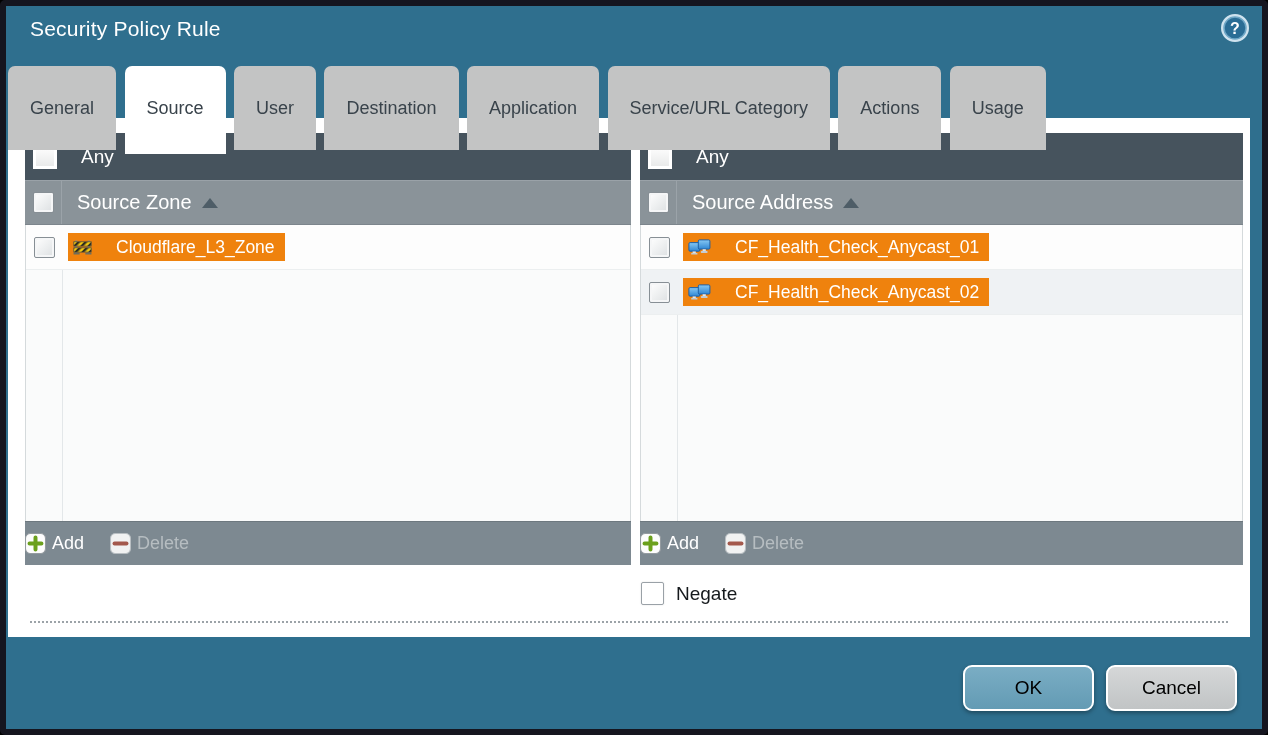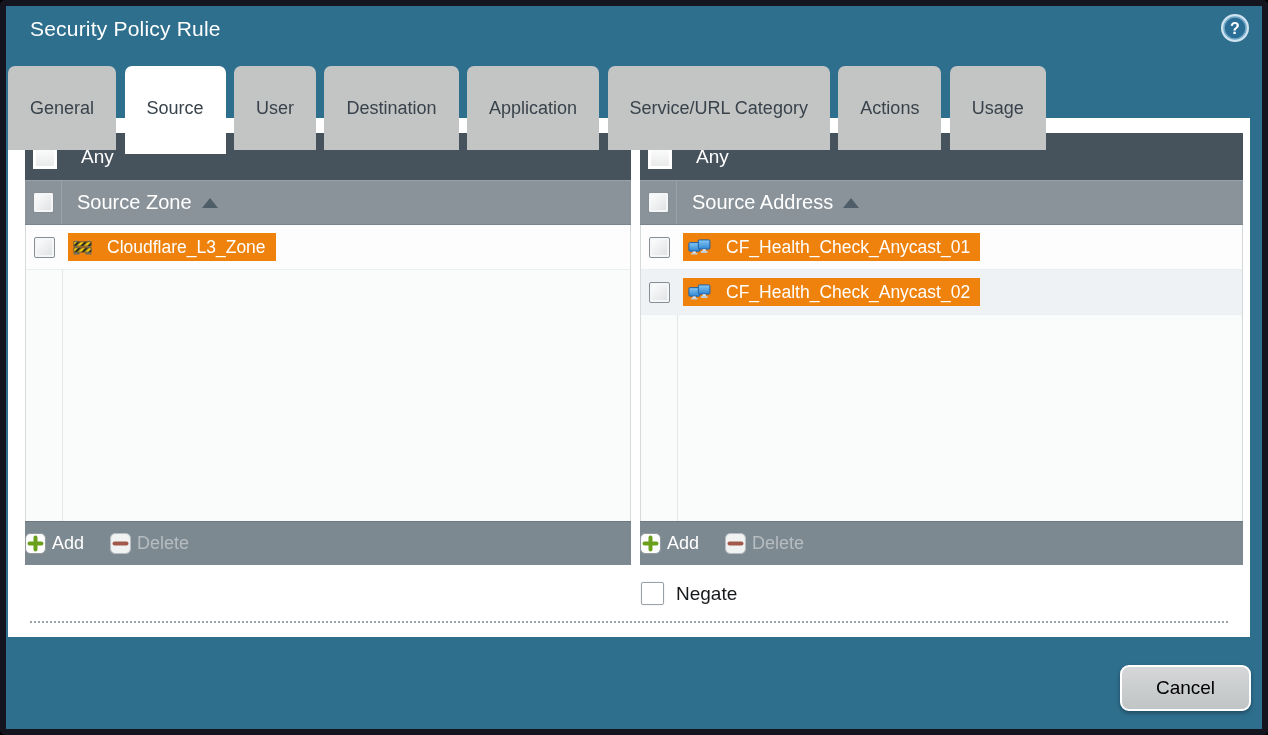--- a/index.html
+++ b/index.html
@@ -39,21 +39,21 @@
             border-bottom:10px solid #4e5d67;margin-left:10px;}
 
   .rows{flex:1;background:#fafbfb;position:relative;border-left:1px solid #d5dadc;
         border-right:1px solid #d5dadc;box-sizing:border-box;overflow:hidden;}
   .rows-sep{position:absolute;left:36px;top:0;bottom:0;width:1px;background:#e3e7e9;}
   .row{height:44px;display:flex;align-items:center;border-bottom:1px solid #eceff0;
        background:#fdfdfd;position:relative;}
   .row.alt{background:#eff2f4;}
 
   .chip{display:inline-flex;align-items:center;height:28px;margin-left:13px;padding:0 10px 0 5px;
-        background:#ef820d;color:#fff;font-size:17.5px;gap:15px;cursor:pointer;}
+        background:#ef820d;color:#fff;font-size:17.5px;gap:24px;cursor:pointer;}
 
   .toolbar{height:44px;background:#7d8991;display:flex;align-items:center;padding-left:0;
            border-top:1px solid #6d787f;box-sizing:border-box;}
   .tool-btn{display:flex;align-items:center;gap:6px;cursor:pointer;}
   .tool-btn .lbl{color:#fff;font-size:18px;}
   .tool-btn.disabled .lbl{color:#b6bdc1;}
   .tool-btn + .tool-btn{margin-left:26px;}
 
   
   .cb-dark{width:24px;height:24px;box-sizing:border-box;border:3px solid #fff;
@@ -70,21 +70,21 @@
   .negate{position:absolute;left:633px;top:464px;display:flex;align-items:center;gap:12px;}
   .negate .lbl{font-size:19px;color:#15191c;}
   .grip{position:absolute;left:22px;right:22px;top:503px;border-top:2px dotted #8b939a;opacity:.85;}
 
   
   .btn{position:absolute;top:659px;width:131px;height:46px;box-sizing:border-box;
        border:2px solid #fff;border-radius:9px;font-size:19px;color:#000;
        font-family:"Liberation Sans",sans-serif;display:flex;align-items:center;justify-content:center;
        cursor:pointer;box-shadow:0 2px 4px rgba(0,0,0,.35);}
   .btn-ok{left:957px;background:linear-gradient(180deg,#7aadc4 0%,#639bb4 100%);}
-  .btn-cancel{left:1100px;background:linear-gradient(180deg,#d5d7d8 0%,#c1c4c5 100%);margin-left:14px;}
+  .btn-cancel{left:1100px;background:linear-gradient(180deg,#d5d7d8 0%,#c1c4c5 100%);}
 
   .icon{flex:none;display:inline-flex;}
 </style>
 </head>
 <body>
 
 <div class="stage">
 <div class="dialog">
 
   <div class="titlebar">
@@ -246,16 +246,17 @@
     </div>
 
     <div class="negate">
       <span class="cb-negate"></span>
       <span class="lbl">Negate</span>
     </div>
 
     <div class="grip"></div>
   </div>
 
+  <div class="btn btn-ok">OK</div>
   <div class="btn btn-cancel">Cancel</div>
 
 </div>
 </div>
 
 </body></html>

